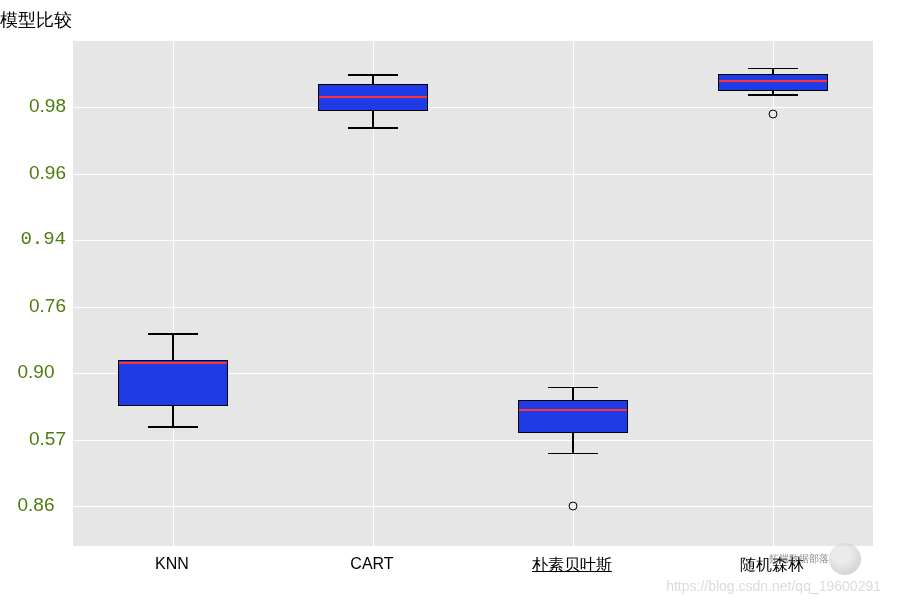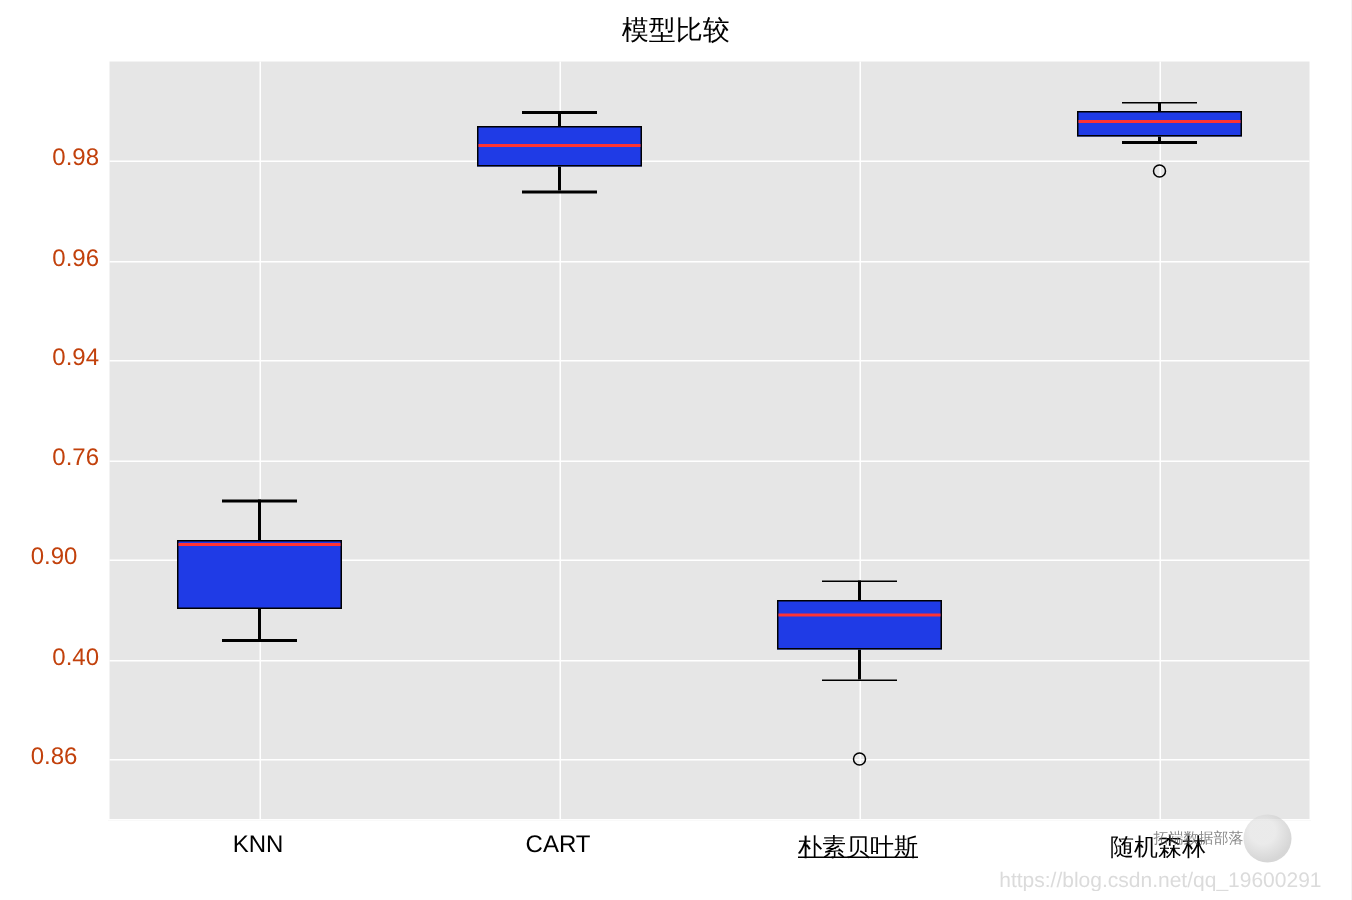--- a/index.html
+++ b/index.html
@@ -19,21 +19,20 @@
     width: 800px;
     height: 505px;
     background: #e6e6e6;
     border: 1px solid #ffffff;
   }
   .title {
     position: absolute;
     top: 8px;
     left: 0;
     width: 901px;
-    text-align: center;
     font-size: 18px;
     color: #000;
   }
   .gridline-h {
     position: absolute;
     left: 0;
     width: 100%;
     height: 1px;
     background: #ffffff;
   }
@@ -42,22 +41,22 @@
     top: 0;
     height: 100%;
     width: 1px;
     background: #ffffff;
   }
   .ytick-label {
     position: absolute;
     right: 835px;
     width: 60px;
     text-align: right;
-    font-size: 16px;
-    color: #c2410c;
+    font-size: 19px;
+    color: #4d7c0f;
     transform: translateY(-50%);
   }
   .xtick-label {
     position: absolute;
     top: 555px;
     font-size: 16px;
     color: #000;
     text-align: center;
     transform: translateX(-50%);
   }
@@ -149,24 +148,24 @@
     <div class="whisker" style="left: 699.25px; top: 49.8355px; height: 3.32237px;"></div>
     <div class="cap" style="left: 675px; width: 50px; top: 26.5789px;"></div>
     <div class="cap" style="left: 675px; width: 50px; top: 53.1579px;"></div>
     <div class="box" style="left: 645px; top: 33.2237px; width: 110px; height: 16.6118px;"></div>
     <div class="median" style="left: 646px; width: 108px; top: 38.8684px;"></div>
     <div class="outlier" style="left: 700px; top: 73.0921px;"></div>
   </div>
 
 <div id="yticks">
     <div class="ytick-label" style="top: 505.132px; text-align: center;">0.86</div>
-    <div class="ytick-label" style="top: 438.684px;">0.40</div>
+    <div class="ytick-label" style="top: 438.684px;">0.57</div>
     <div class="ytick-label" style="top: 372.237px; text-align: center;">0.90</div>
     <div class="ytick-label" style="top: 305.789px;">0.76</div>
-    <div class="ytick-label" style="top: 239.342px;">0.94</div>
+    <div class="ytick-label" style="top: 239.342px; font-family: Liberation Mono, monospace;">0.94</div>
     <div class="ytick-label" style="top: 172.895px;">0.96</div>
     <div class="ytick-label" style="top: 106.447px;">0.98</div>
   </div>
 <div id="xticks">
     <div class="xtick-label" style="left: 172px;">KNN</div>
     <div class="xtick-label" style="left: 372px;">CART</div>
     <div class="xtick-label" style="left: 572px; text-decoration: underline;">朴素贝叶斯</div>
     <div class="xtick-label" style="left: 772px;">随机森林</div>
   </div>
 

